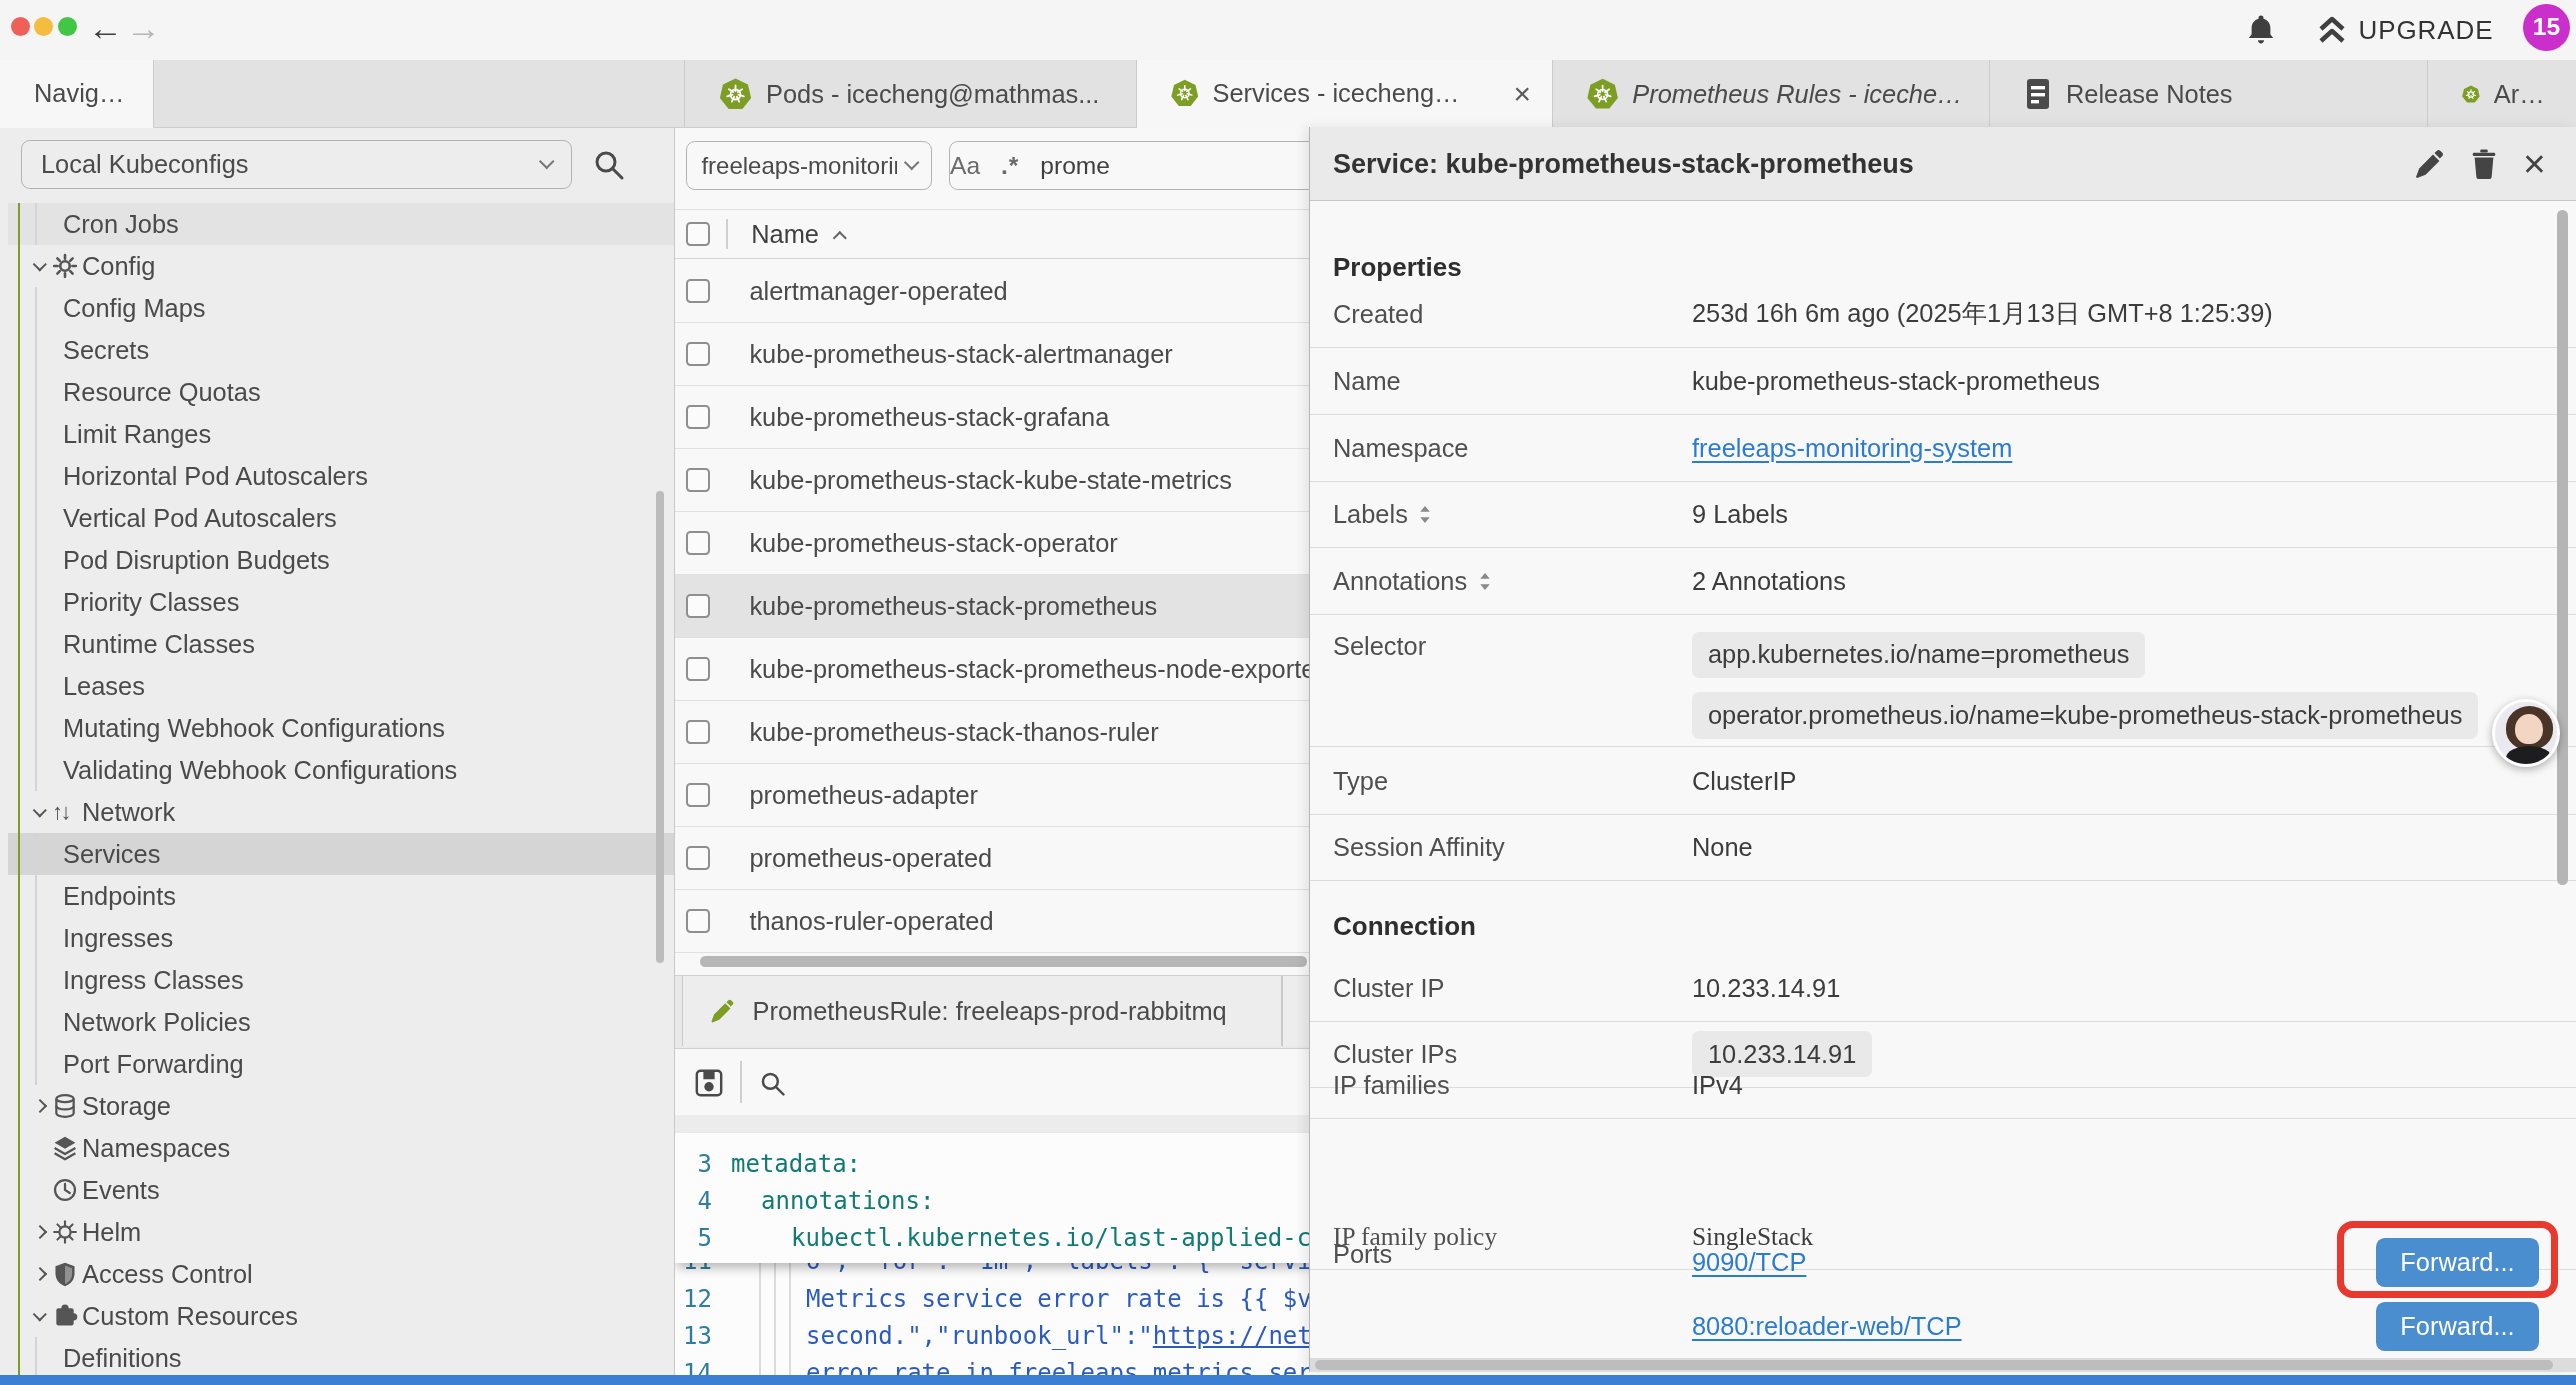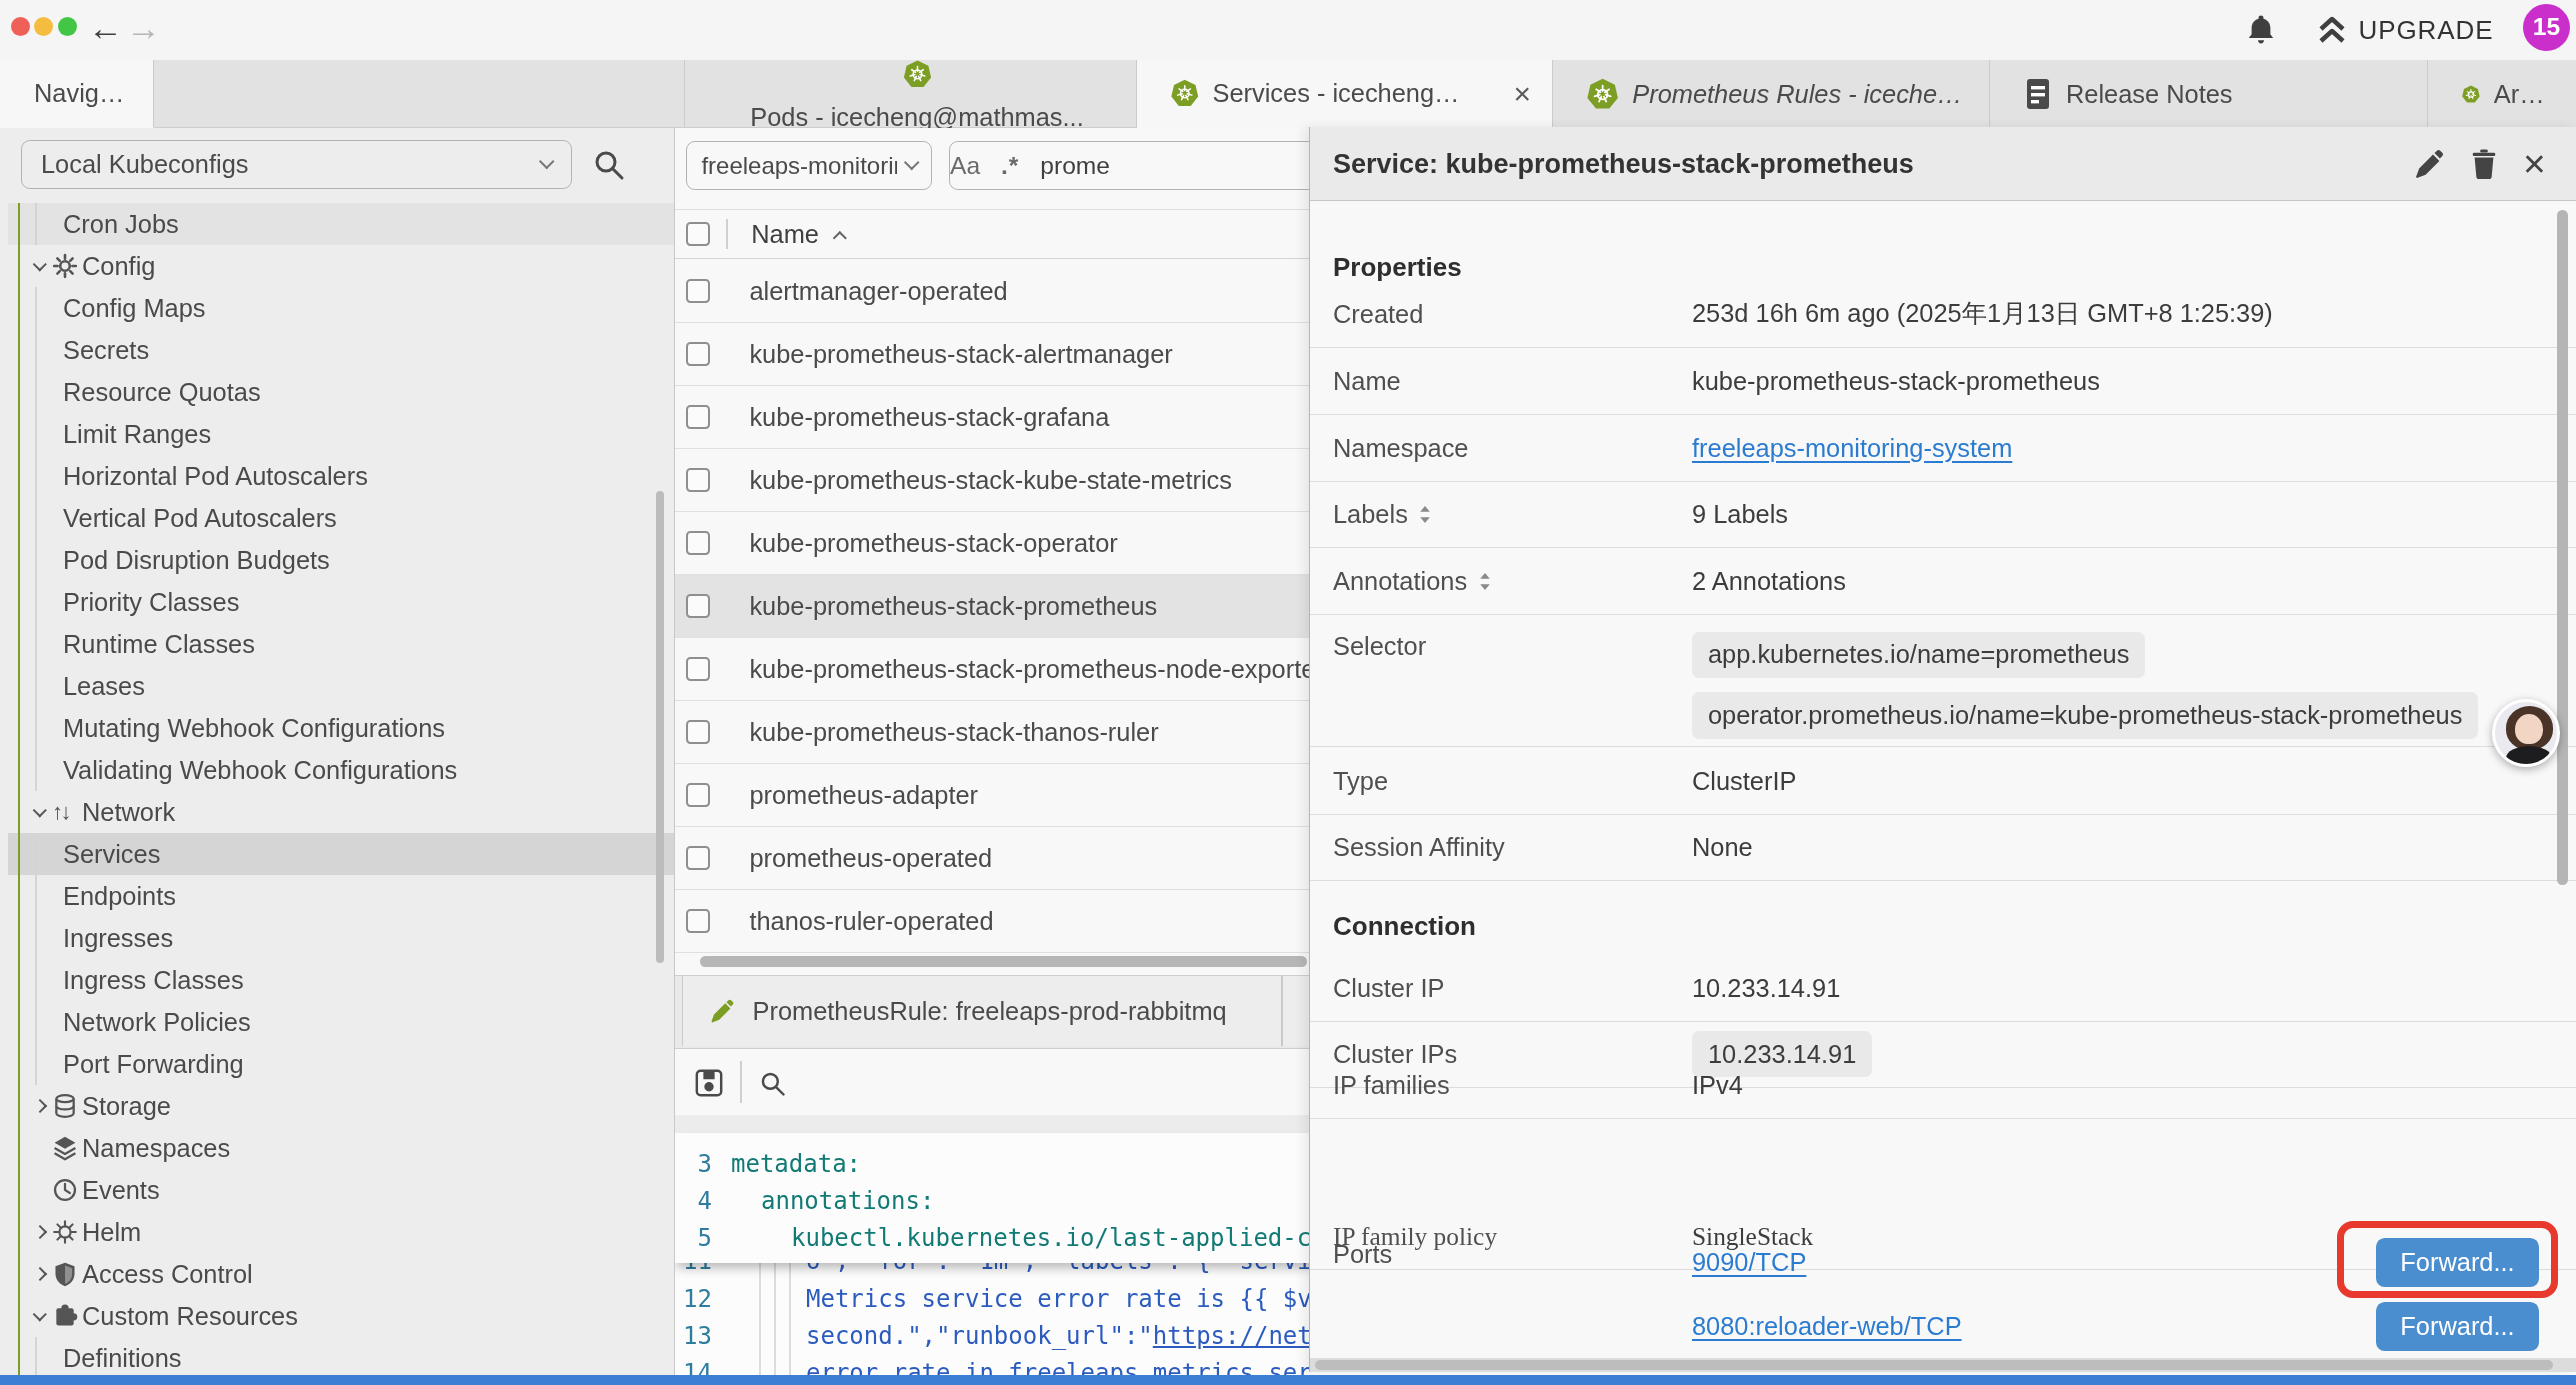--- a/index.html
+++ b/index.html
@@ -175,21 +175,21 @@
     <span class="upgrade-label">UPGRADE</span>
   </span>
   <span class="badge">15</span>
 </div>
 
 <div class="tabstrip">
   <div class="tab active" style="width:154px;">
     <span class="lbl">Navigator</span>
   </div>
   <div class="tab-filler" style="width:531px;"></div>
-  <div class="tab" style="width:452px;flex-direction:column;">
+  <div class="tab" style="width:452px;">
     <svg width="33" height="33" viewBox="0 0 32 33">
         <polygon points="16,0.5 28.5,6.5 31.6,20.1 22.9,30.9 9.1,30.9 0.4,20.1 3.5,6.5" fill="#7d9e24"></polygon>
         <circle cx="16" cy="16.5" r="5" fill="none" stroke="#fff" stroke-width="1.8"></circle>
         <g stroke="#fff" stroke-width="1.8" stroke-linecap="round">
           <line x1="16" y1="13" x2="16" y2="7.5"></line>
           <line x1="18.3" y1="14.1" x2="22.6" y2="11.2"></line>
           <line x1="18.9" y1="16.7" x2="24.3" y2="18.4"></line>
           <line x1="17.3" y1="18.7" x2="19.7" y2="23.7"></line>
           <line x1="14.7" y1="18.7" x2="12.3" y2="23.7"></line>
           <line x1="13.1" y1="16.7" x2="7.7" y2="18.4"></line>

